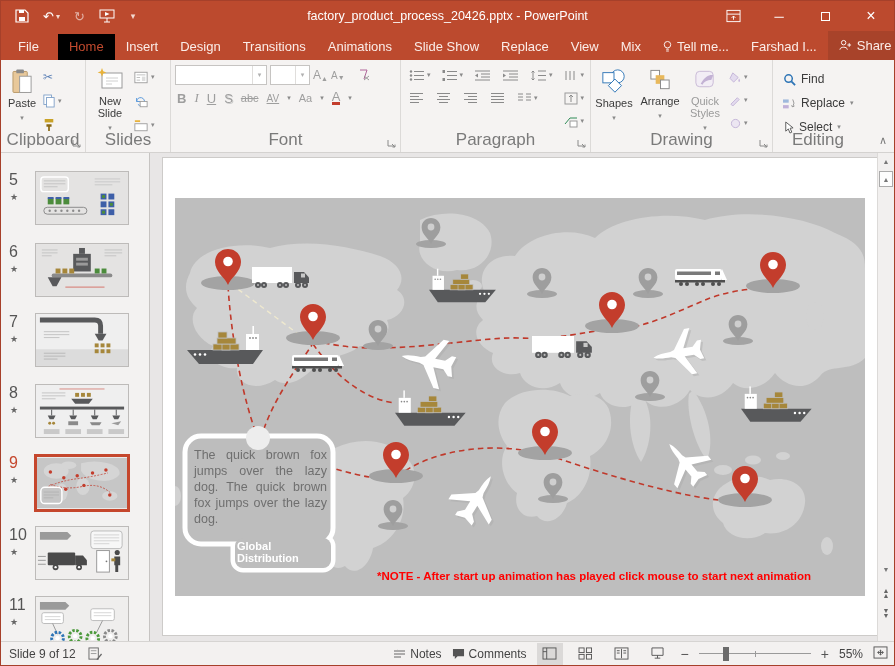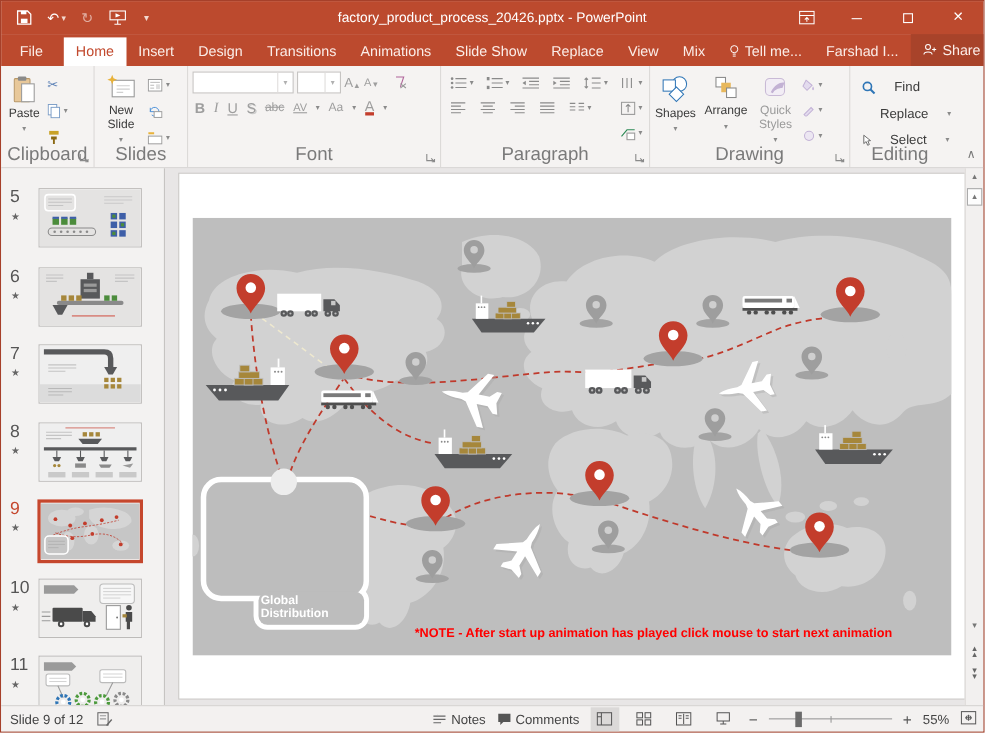--- a/index.html
+++ b/index.html
@@ -13,39 +13,39 @@
   .qbtn.dim { opacity:.55; }
   .tiny-caret { font-size:8px; color:#F3D9CF; margin-left:2px; }
   .title-text { position:absolute; left:0; right:0; top:0; height:30px; display:flex; align-items:center; justify-content:center; font-size:12.5px; color:#fff; pointer-events:none; }
   .win-controls { margin-left:auto; display:flex; align-items:center; height:30px; }
   .win-btn { width:46px; height:30px; display:flex; align-items:center; justify-content:center; color:#fff; font-size:13px; }
   .max-box { width:9px; height:9px; border:1px solid #fff; display:block; }
 
   
   .tabrow { height:29px; background:#BC4A2E; display:flex; align-items:flex-end; color:#FBEDE8; font-size:13px; position:relative; }
   .tab { padding:5px 11px 6px 11px; cursor:default; white-space:nowrap; }
-  .tab.active { background:#ffffff; color:#C24A2E; }
+  .tab.active { background:#000000; color:#C24A2E; }
   .tab.right { display:flex; align-items:center; gap:5px; }
   .tabs-right { margin-left:auto; display:flex; align-items:flex-end; height:29px; }
   .tab.share { background:#A8432A; display:flex; align-items:center; gap:5px; height:29px; }
 
   
   .ribbon { height:93px; background:#F5F3F2; border-bottom:1px solid #D4D2D0; display:flex; position:relative; font-size:11px; color:#3b3b3b; }
   .group { position:relative; height:100%; border-right:1px solid #DCDAD8; padding-top:4px; }
   .group-label { position:absolute; bottom:2px; left:0; right:0; text-align:center; font-size:17px; color:#7a7a7a; }
   .launcher { position:absolute; bottom:3px; right:3px; width:10px; height:10px; }
   .bigbtn { display:flex; flex-direction:column; align-items:center; justify-content:flex-start; gap:3px; padding:4px 4px; text-align:center; line-height:12px; }
   .caret { font-size:7px; color:#8a8a8a; }
   .col3 { display:flex; flex-direction:column; justify-content:flex-start; gap:6px; padding-top:4px; }
   .srow { display:flex; align-items:center; gap:3px; height:18px; }
   .combo { background:#fff; border:1px solid #C6C4C2; height:20px; display:flex; align-items:center; }
   .combo .arr { margin-left:auto; width:14px; height:100%; border-left:1px solid #E0DEDC; display:flex; align-items:center; justify-content:center; color:#b0b0b0; font-size:7px; }
   .fbtn { color:#9E9E9E; font-size:13px; display:flex; align-items:flex-end; }
   .mini { height:18px; display:flex; align-items:center; gap:2px; padding:0 2px; }
-  .edit-row { display:flex; align-items:center; gap:17px; height:22px; font-size:12px; color:#3b3b3b; }
+  .edit-row { display:flex; align-items:center; gap:5px; height:22px; font-size:12px; color:#3b3b3b; }
   .chev { position:absolute; right:7px; bottom:5px; color:#7a7a7a; font-size:11px; }
 
   
   .content { position:absolute; top:152px; left:0; right:0; bottom:24px; display:flex; }
   .thumbs { width:149px; background:#F3F2F1; border-right:1px solid #C6C4C2; position:relative; overflow:hidden; }
   .thumb-item { position:absolute; left:0; width:100%; }
   .tnum { position:absolute; left:8px; top:0; font-size:16px; color:#555; }
   .tnum.sel { color:#C5472D; }
   .tstar { position:absolute; left:9px; top:21px; font-size:9px; color:#666; }
   .tbox { position:absolute; left:34px; top:0; width:94px; height:54px; background:#fff; border:1px solid #BDBBB9; }
@@ -875,20 +875,21 @@
               <circle cx="378" cy="284" r="3.4"></circle>
           </g>
 
           <g>
             <rect x="58" y="338" width="100" height="34" rx="10" fill="#BDBDBD" stroke="#FFFFFF" stroke-width="5"></rect>
             <rect x="10" y="238" width="148" height="108" rx="16" fill="#BDBDBD" stroke="#FFFFFF" stroke-width="5"></rect>
             <rect x="60" y="340" width="96" height="30" rx="8" fill="#BDBDBD"></rect>
             <circle cx="83" cy="240" r="12" fill="#EDEDED"></circle>
           </g>
         </svg>
+        <div class="bubble-text">The quick brown fox jumps over the lazy dog. The quick brown fox jumps over the lazy dog.</div>
         <div class="bubble-label">Global Distribution</div>
         <div class="note-text">*NOTE - After start up animation has played click mouse to start next animation</div>
       </div>
     </div>
 
     <div class="vscroll">
       <span class="sbtn" style="top:0">▲</span>
       <span class="sbtn boxed" style="top:18px">▲</span>
       <span class="sbtn" style="top:408px">▼</span>
       <span class="sbtn dbl" style="top:432px">▲<br>▲</span>

